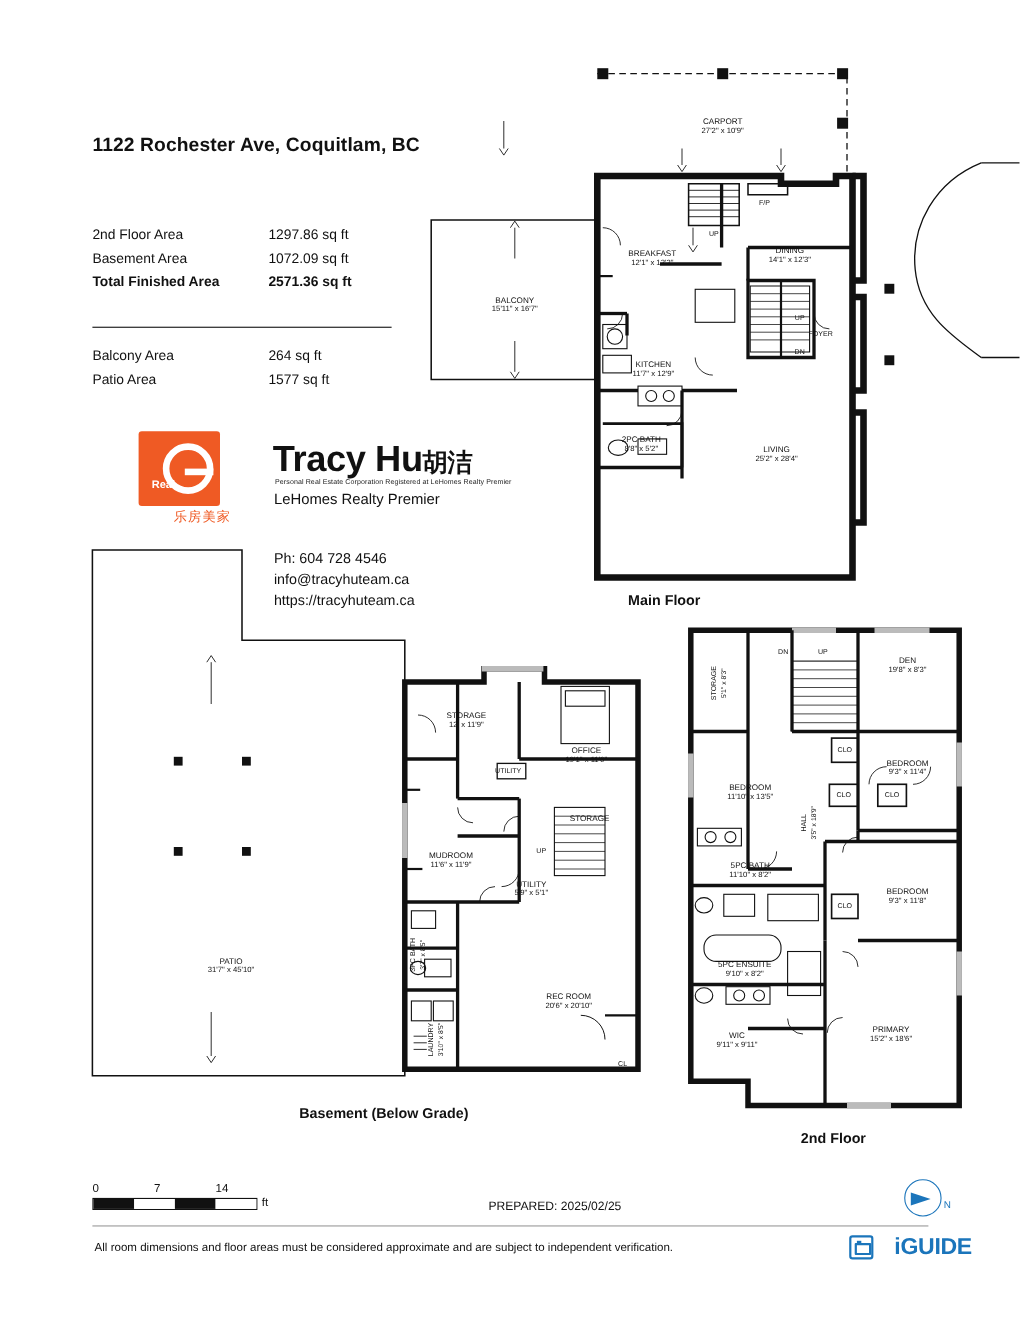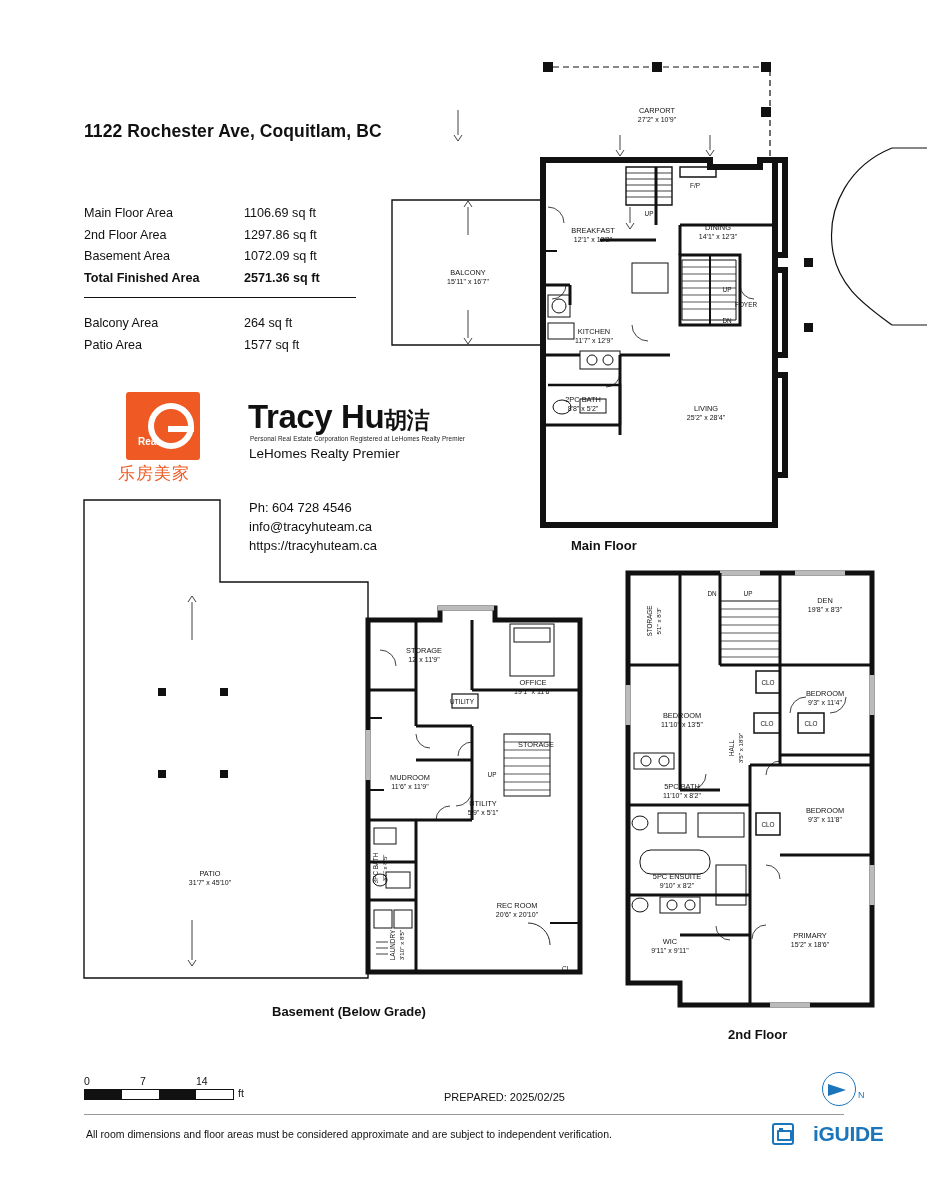--- a/index.html
+++ b/index.html
@@ -37,22 +37,22 @@
     position:absolute; left:22px; top:11px; width:46px; height:46px;
     border:6px solid #fff; border-radius:50%;
   }
   .logo-e:after {
     content:""; position:absolute; left:14px; top:17px; width:26px; height:6px; background:#fff;
   }
   .logo-word {
     position:absolute; left:12px; top:44px; color:#fff; font-size:10px; font-weight:bold;
   }
   .logo-cn {
-    position:absolute; left:0; top:70px; width:92px; text-align:left;
-    color:#ef5a24; font-size:17px; letter-spacing:1px;
+    position:absolute; left:0; top:70px; width:92px; text-align:right;
+    color:#ef5a24; font-size:12px; letter-spacing:1px;
   }
 
   
   #agent-name {
     position:absolute; left:248px; top:398px;
     font-size:33px; font-weight:bold; letter-spacing:-0.4px;
   }
   #agent-name .cn { font-size:23px; }
   #agent-sub {
     position:absolute; left:250px; top:435px; font-size:6.4px; color:#222;
@@ -127,24 +127,20 @@
   .rlabel.vert { transform:translate(-50%,-50%) rotate(-90deg); }
 </style>
 </head>
 <body>
 
 <div class="page">
 
   <div id="title">1122 Rochester Ave, Coquitlam, BC</div>
 
   <div class="area-table">
-    <div class="area-row">
-      <span class="lbl">Main Floor Area</span>
-      <span class="val">1106.69 sq ft</span>
-    </div>
     <div class="area-row">
       <span class="lbl">2nd Floor Area</span>
       <span class="val">1297.86 sq ft</span>
     </div>
     <div class="area-row">
       <span class="lbl">Basement Area</span>
       <span class="val">1072.09 sq ft</span>
     </div>
     <div class="area-row total">
       <span class="lbl">Total Finished Area</span>

